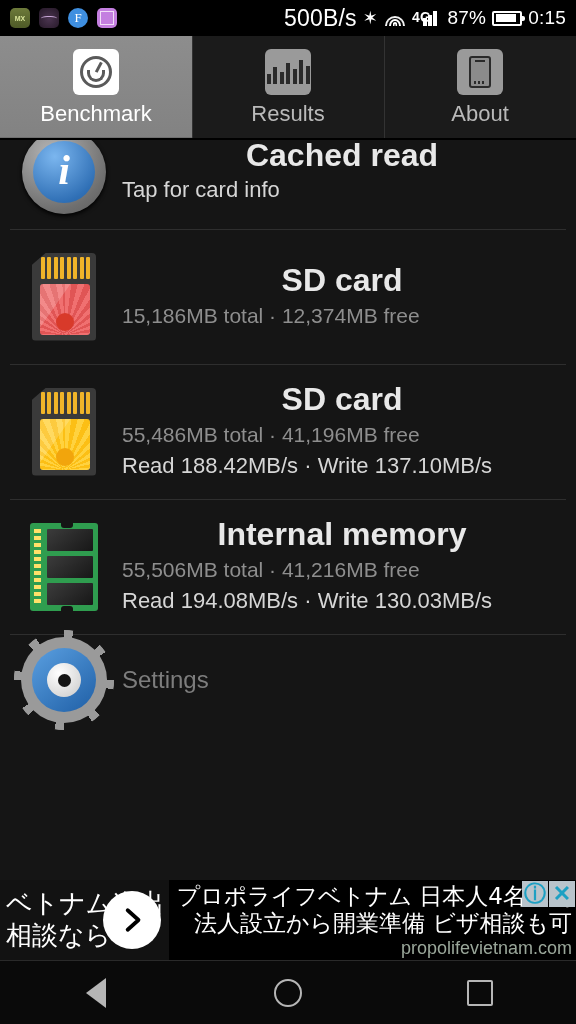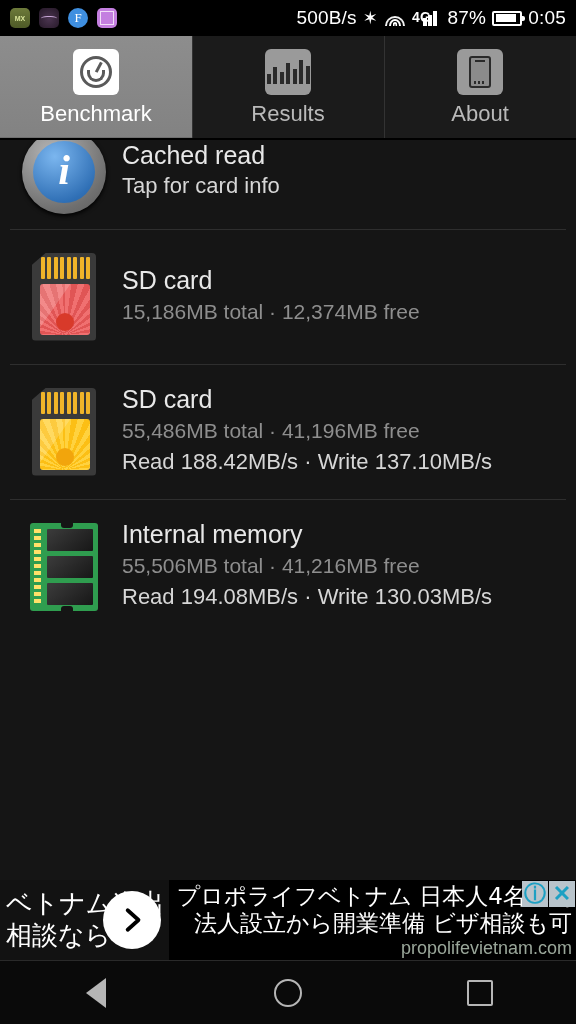--- a/index.html
+++ b/index.html
@@ -27,21 +27,21 @@
   .sb-ic-f { background:#3f8fe0; border-radius:50%; }
   .sb-ic-f::after{ content:"F"; position:absolute; inset:0; color:#fff; font-size:13px;
      display:flex; align-items:center; justify-content:center; font-family:"Liberation Serif",serif;}
   .sb-ic-pic { background:#c47fe0; }
   .sb-ic-pic::after{ content:""; position:absolute; left:3px; top:3px; right:3px; bottom:3px;
      border:1.5px solid #f2def8; }
   .sb-right {
     position:absolute; right: 10px; top:0; height:36px;
     display:flex; align-items:center; gap:6px; color:#fff; font-size:19px; letter-spacing:.2px;
   }
-  .sb-net { font-size:19px;margin-left:8px; }
+  .sb-net { font-size:23px;margin-left:8px; }
   .sb-bt { font-size:18px; line-height:1; }
   .wifi { width:22px; height:16px; position:relative; }
   .wifi i { position:absolute; left:50%; bottom:0; transform:translateX(-50%);
      border:2px solid #fff; border-bottom:none; border-radius:50% 50% 0 0 / 100% 100% 0 0; }
   .wifi i:nth-child(1){ width:20px; height:10px; opacity:.95;}
   .wifi i:nth-child(2){ width:12px; height:7px; }
   .wifi i:nth-child(3){ width:5px;  height:4px; border-width:2px; }
   .sig { display:flex; align-items:flex-end; gap:1.5px; height:16px; position:relative; padding-left:11px;}
   .sig b { display:block; width:3.5px; background:#fff; }
   .sig b:nth-child(1){height:5px} .sig b:nth-child(2){height:8px}
@@ -87,21 +87,21 @@
   
   .list { position:absolute; top:140px; left:0; right:0; bottom:144px; background:#151515;
      overflow:hidden; }
   .row { display:flex; align-items:center; padding:0 14px 0 18px; position:relative;
      height:135px; }
   .row + .row::before { content:""; position:absolute; left:10px; right:10px; top:0; height:1px;
      background:#2e2e2e; }
   .row .thumb { width:92px; min-width:92px; height:100px; display:flex; align-items:center;
      justify-content:center; margin-right:12px; }
   .row .txt { flex:1; min-width:0; }
-  .t-title { font-size:25px; font-weight:normal; color:#e8e8e8; line-height:1.18; }
+  .t-title { font-size:32px; font-weight:bold; color:#e8e8e8; line-height:1.18;text-align:center; }
   .t-sub { font-size:21px; color:#8e8e8e; line-height:1.5; }
   .t-det { font-size:22px; color:#d6d6d6; line-height:1.45; }
 
   
   .row-clip { height:115px; margin-top:-26px; }
   .info-badge { width:84px; height:84px; border-radius:50%;
      background: radial-gradient(circle at 35% 28%, #b6b6b6, #6f6f6f 70%, #5a5a5a);
      display:flex; align-items:center; justify-content:center; box-shadow:0 2px 4px #000; }
   .info-badge i { width:62px; height:62px; border-radius:50%;
      background: radial-gradient(circle at 35% 25%, #7bb6ef, #2f6fb5 75%, #27619f);
@@ -229,21 +229,21 @@
         <span class="g">4G</span>
         <b></b>
           <b></b>
           <b></b>
           <b></b>
       </span>
       <span>87%</span>
       <span class="batt">
           <i></i>
         </span>
-      <span>0:05</span>
+      <span>0:15</span>
     </div>
   </div>
 
   <div class="tabbar">
     <div class="tab active">
       <span class="ticon">
           <span class="gauge"></span>
         </span>
       <span class="tlabel">Benchmark</span>
     </div>
@@ -348,20 +348,35 @@
         </span>
       </span>
       <span class="txt">
         <span class="t-title" style="display:block">Internal memory</span>
         <span class="t-sub" style="display:block">55,506MB total · 41,216MB free</span>
         <span class="t-det" style="display:block">Read 194.08MB/s · Write 130.03MB/s</span>
       </span>
     </div>
 
 
+    <div class="row row-settings">
+      <span class="thumb">
+        <span class="gear">
+          <span class="teeth"></span>
+          <span class="inner2">
+              <span class="eye">
+                <span class="pupil"></span>
+              </span>
+            </span>
+        </span>
+      </span>
+      <span class="txt">
+        <span class="settings-label">Settings</span>
+      </span>
+    </div>
 
   </div>
 
   <div class="ad">
     <div class="ad-left">
       <div>
         <div class="jp">ベトナム進出</div>
         <div class="jp">相談なら »</div>
       </div>
       <span class="ad-arrow">

